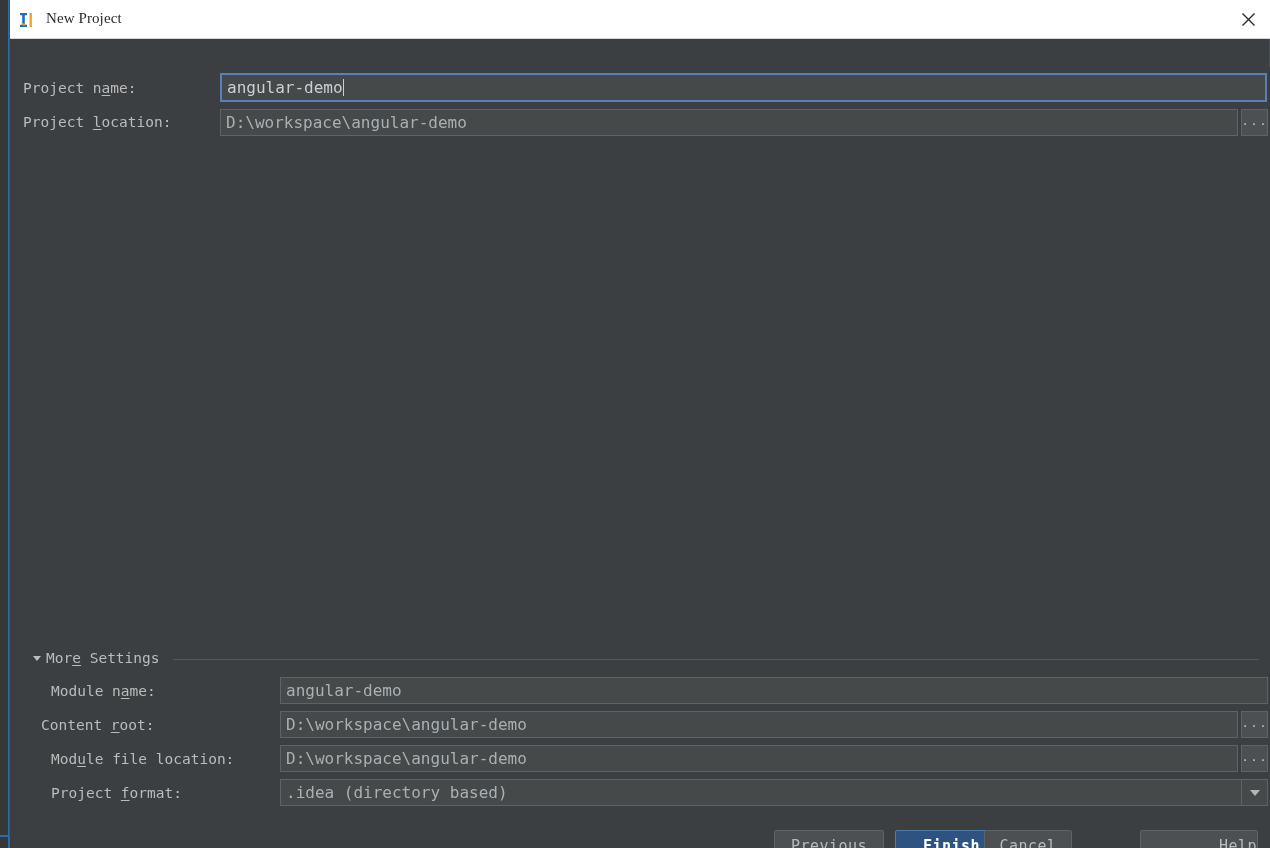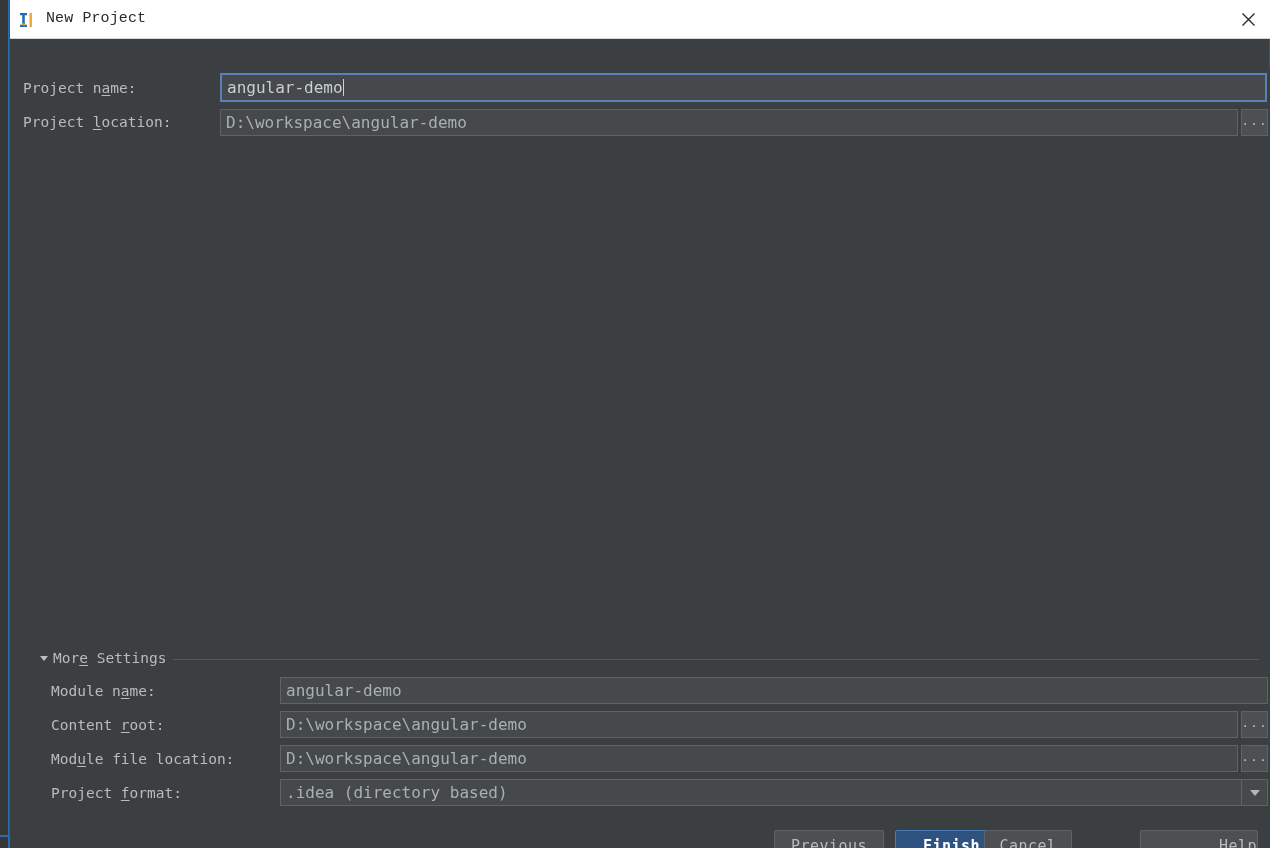--- a/index.html
+++ b/index.html
@@ -79,21 +79,21 @@
     box-sizing: border-box;
   }
   #title-icon {
     position: absolute;
     left: 8px; top: 10px;
     width: 20px; height: 20px;
   }
   #title-text {
     position: absolute;
     left: 36px; top: 10px;
-    font-family: Liberation Mono, monospace;
+    font-family: Liberation Serif, serif;
     font-size: 15px;
     color: #2b2b2b;
     letter-spacing: .1px;
   }
   #close-button {
     position: absolute;
     right: 0; top: 0;
     width: 46px; height: 38px;
     display: flex;
     align-items: center;
@@ -180,21 +180,21 @@
   .tri-down {
     width: 0; height: 0;
     border-left: 5px solid transparent;
     border-right: 5px solid transparent;
     border-top: 6px solid #b0b6ba;
   }
 
   
   #more-settings-toggle {
     position: absolute;
-    left: 30px;
+    left: 23px;
     top: 583px;
     display: flex;
     align-items: center;
     cursor: pointer;
   }
   #more-settings-toggle .tri {
     width: 0; height: 0;
     border-left: 4px solid transparent;
     border-right: 4px solid transparent;
     border-top: 5px solid #b8bfc3;
@@ -280,21 +280,21 @@
 
     <div id="more-settings-toggle">
       <span class="tri"></span>
       <span id="more-settings-label"><span>Mor</span><u>e</u><span> Settings</span></span>
     </div>
     <div id="more-settings-sep"></div>
 
     <div class="lbl" style="left:41px; top:616px;"><span>Module n</span><u>a</u><span>me:</span></div>
     <div class="field" style="left:270px; top:610px; width:988px; height:27px;"><span>angular-demo</span></div>
 
-    <div class="lbl" style="left:41px; top:650px;text-align:center;"><span>Content </span><u>r</u><span>oot:</span></div>
+    <div class="lbl" style="left:31px; top:650px;text-align:center;"><span>Content </span><u>r</u><span>oot:</span></div>
     <div class="field" style="left:270px; top:644px; width:958px; height:27px;"><span>D:\workspace\angular-demo</span></div>
     <div class="browse-btn" style="left:1231px; top:644px; width:27px; height:27px;">...</div>
 
     <div class="lbl" style="left:41px; top:684px;"><span>Mod</span><u>u</u><span>le file location:</span></div>
     <div class="field" style="left:270px; top:678px; width:958px; height:27px;"><span>D:\workspace\angular-demo</span></div>
     <div class="browse-btn" style="left:1231px; top:678px; width:27px; height:27px;">...</div>
 
     <div class="lbl" style="left:41px; top:718px;"><span>Project </span><u>f</u><span>ormat:</span></div>
     <div class="field" style="left:270px; top:712px; width:988px; height:27px;"><span>.idea (directory based)</span></div>
     <div class="combo-arrow" style="left:1231px; top:712px; width:27px; height:27px;">

